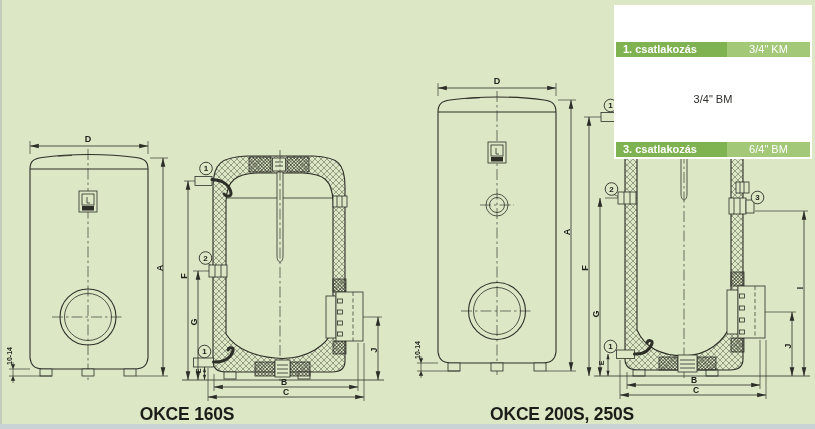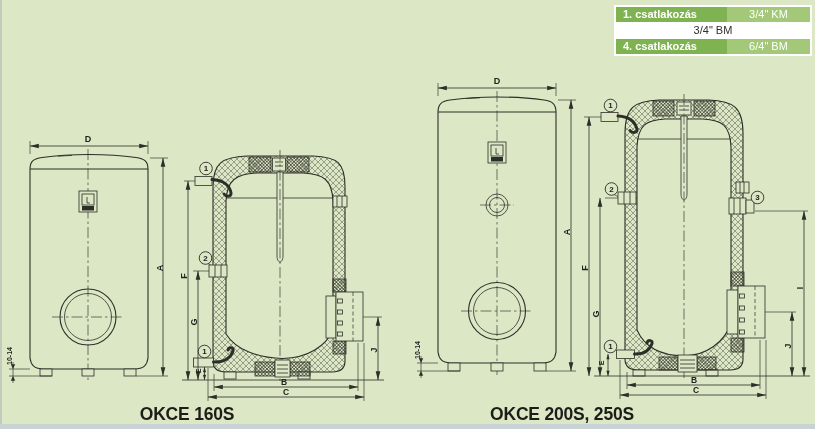--- a/index.html
+++ b/index.html
@@ -9,21 +9,21 @@
     font-family:"Liberation Sans", sans-serif;
   }
   .edge-left   { position:absolute; left:0; top:0; width:2px; height:429px; background:#c2cbbc; }
   .edge-bottom { position:absolute; left:0; bottom:0; width:815px; height:5px; background:#c9d3d6; }
 
   
   .conn-table {
     position:absolute; left:614px; top:5px; width:194px;
     border:2px solid #ffffff; background:#ffffff;
   }
-  .trow { display:flex; height:15px; line-height:15px; margin-bottom:1px; }
+  .trow { display:flex; height:15px; line-height:15px; margin-bottom:1px;margin-top:35px; }
   .trow:last-child { margin-bottom:0; }
   .tlabel { width:104px; padding-left:7px; font-size:11px; font-weight:bold; }
   .tvalue { flex:1; text-align:center; font-size:11px; }
   .trow.green .tlabel { background:#7fb251; color:#ffffff; }
   .trow.green .tvalue { background:#a2c878; color:#ffffff; }
   .trow.white .tlabel { background:#ffffff; color:#2f2e2c; }
   .trow.white .tvalue { background:#ffffff; color:#2f2e2c; }
 
   
   svg { position:absolute; left:0; top:0; }
@@ -377,20 +377,20 @@
 
   <div class="conn-table">
     <div class="trow green">
       <div class="tlabel">1. csatlakozás</div>
       <div class="tvalue">3/4" KM</div>
     </div>
     <div class="trow white">
       <div class="tvalue">3/4" BM</div>
     </div>
     <div class="trow green">
-      <div class="tlabel">4. csatlakozás</div>
+      <div class="tlabel">3. csatlakozás</div>
       <div class="tvalue">6/4" BM</div>
     </div>
   </div>
 
   <div class="edge-left"></div>
   <div class="edge-bottom"></div>
 </div>
 
 </body></html>

